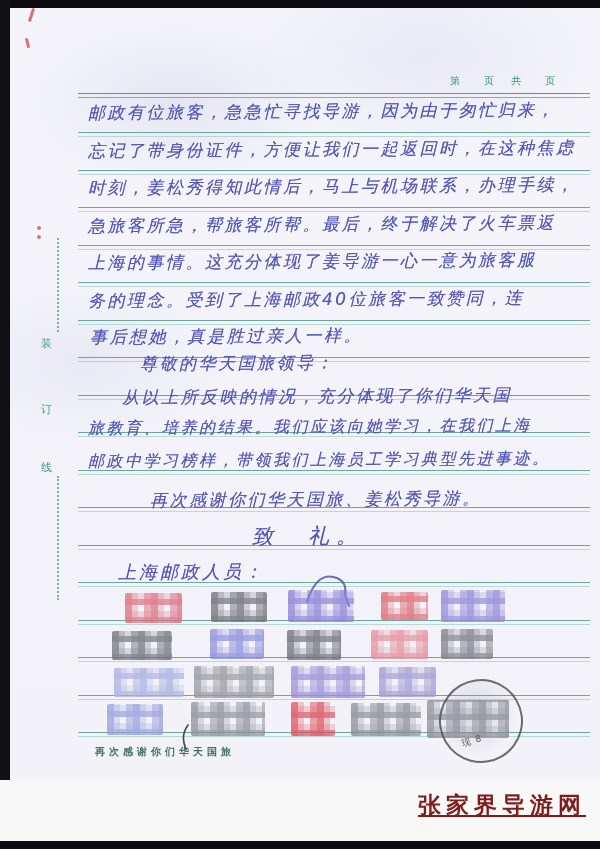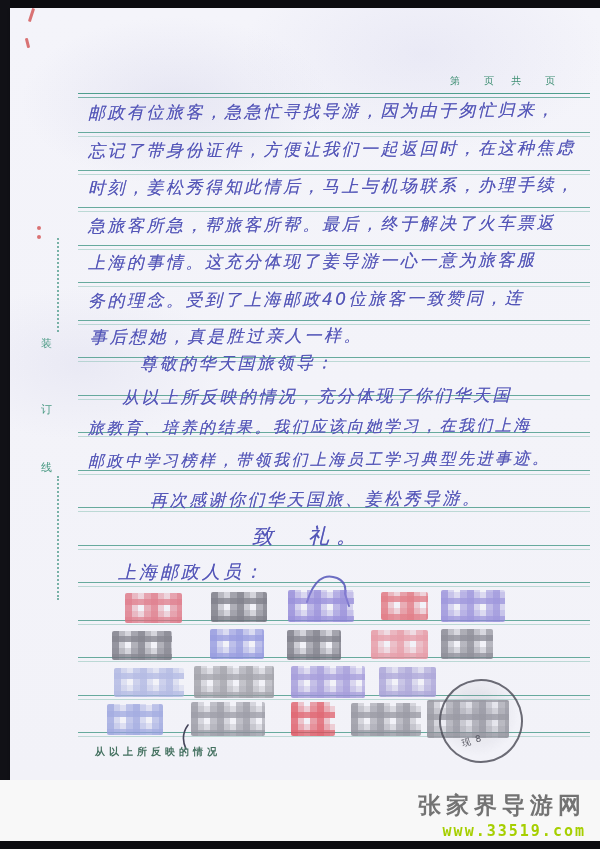--- a/index.html
+++ b/index.html
@@ -142,22 +142,21 @@
       </div>
 
     <div class="stamp">
       <div class="stamp-text">现8</div>
     </div>
 
     <svg class="tick" width="14" height="26" viewBox="0 0 14 26">
       <path d="M10,1 Q2,12 8,25" fill="none" stroke="#45455a" stroke-width="1.6" stroke-linecap="round"></path>
     </svg>
 
-    <div class="footer-bureau">从以上所反映的情况</div>
+    <div class="footer-bureau">再次感谢你们华天国旅</div>
   </div>
 
   <div class="below"></div>
 
   <div class="wm">
-    <div class="wm-title" style="color: #737373;">张家界导游网</div>
-    <div class="wm-url" style="color: rgb(166, 207, 0);">www.33519.com</div>
+    <div class="wm-title" style="color: #7f1d1d; text-decoration: underline;">张家界导游网</div>
   </div>
 </div>
 
 </body></html>

